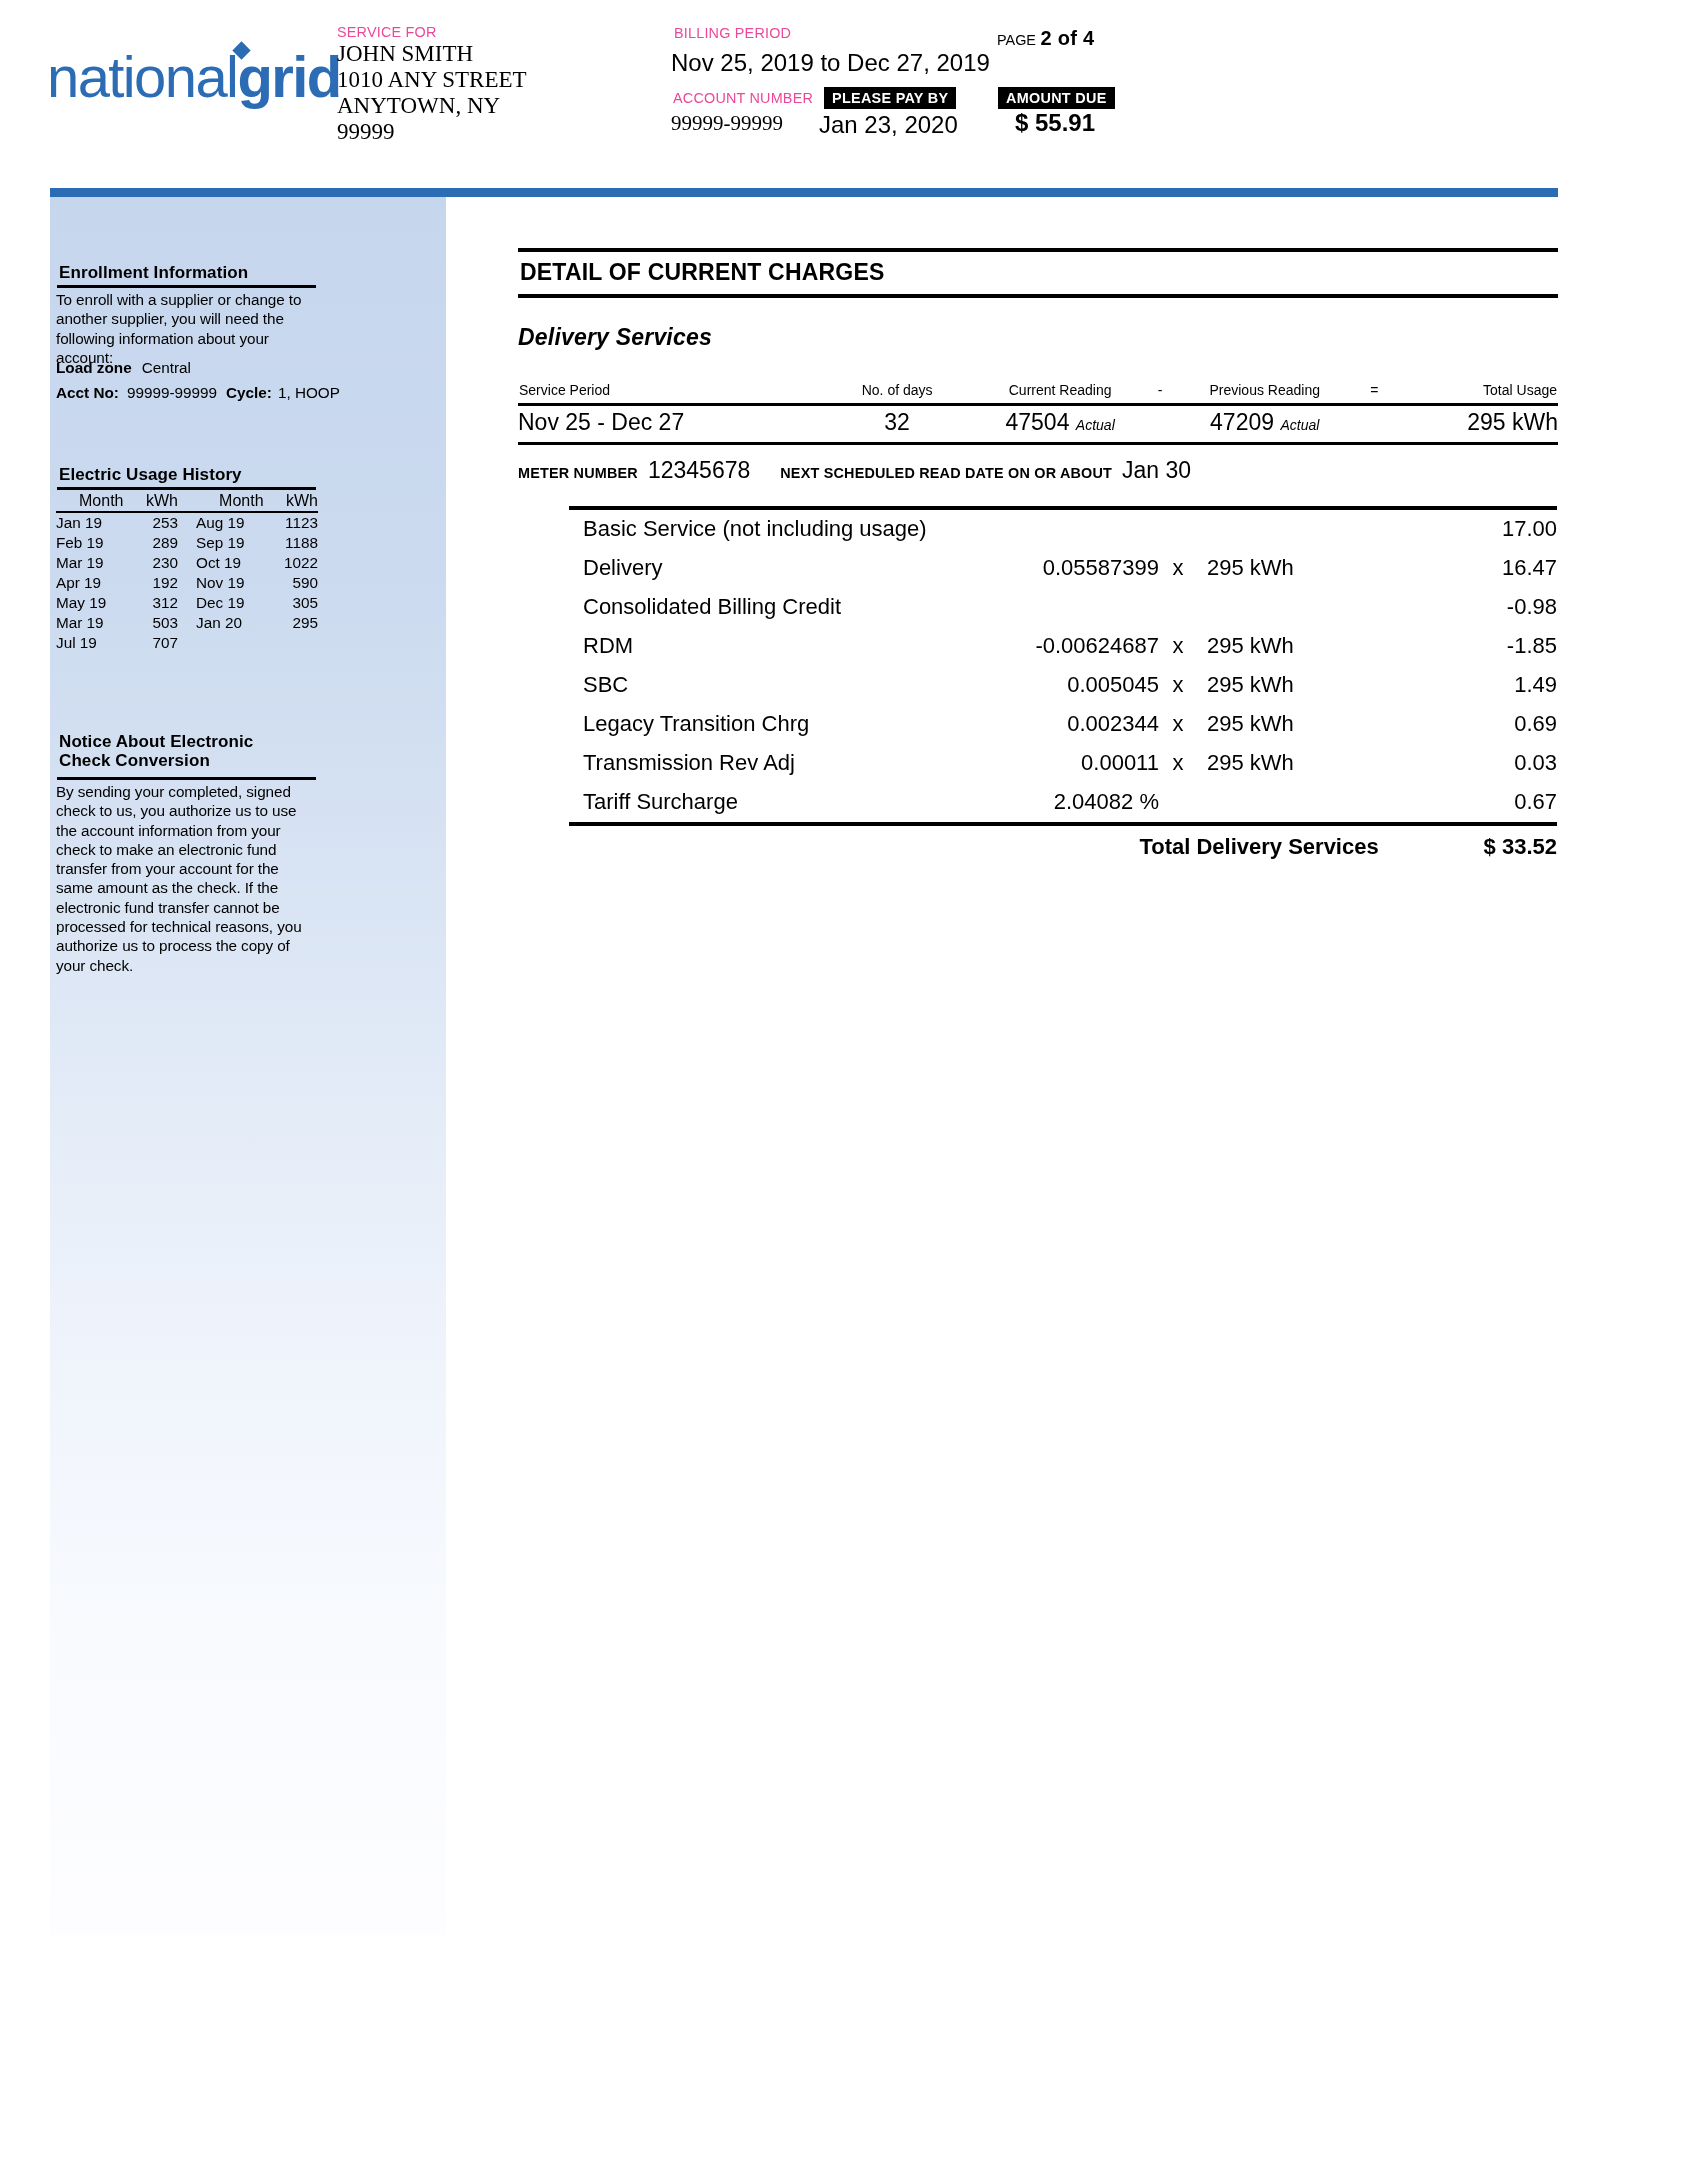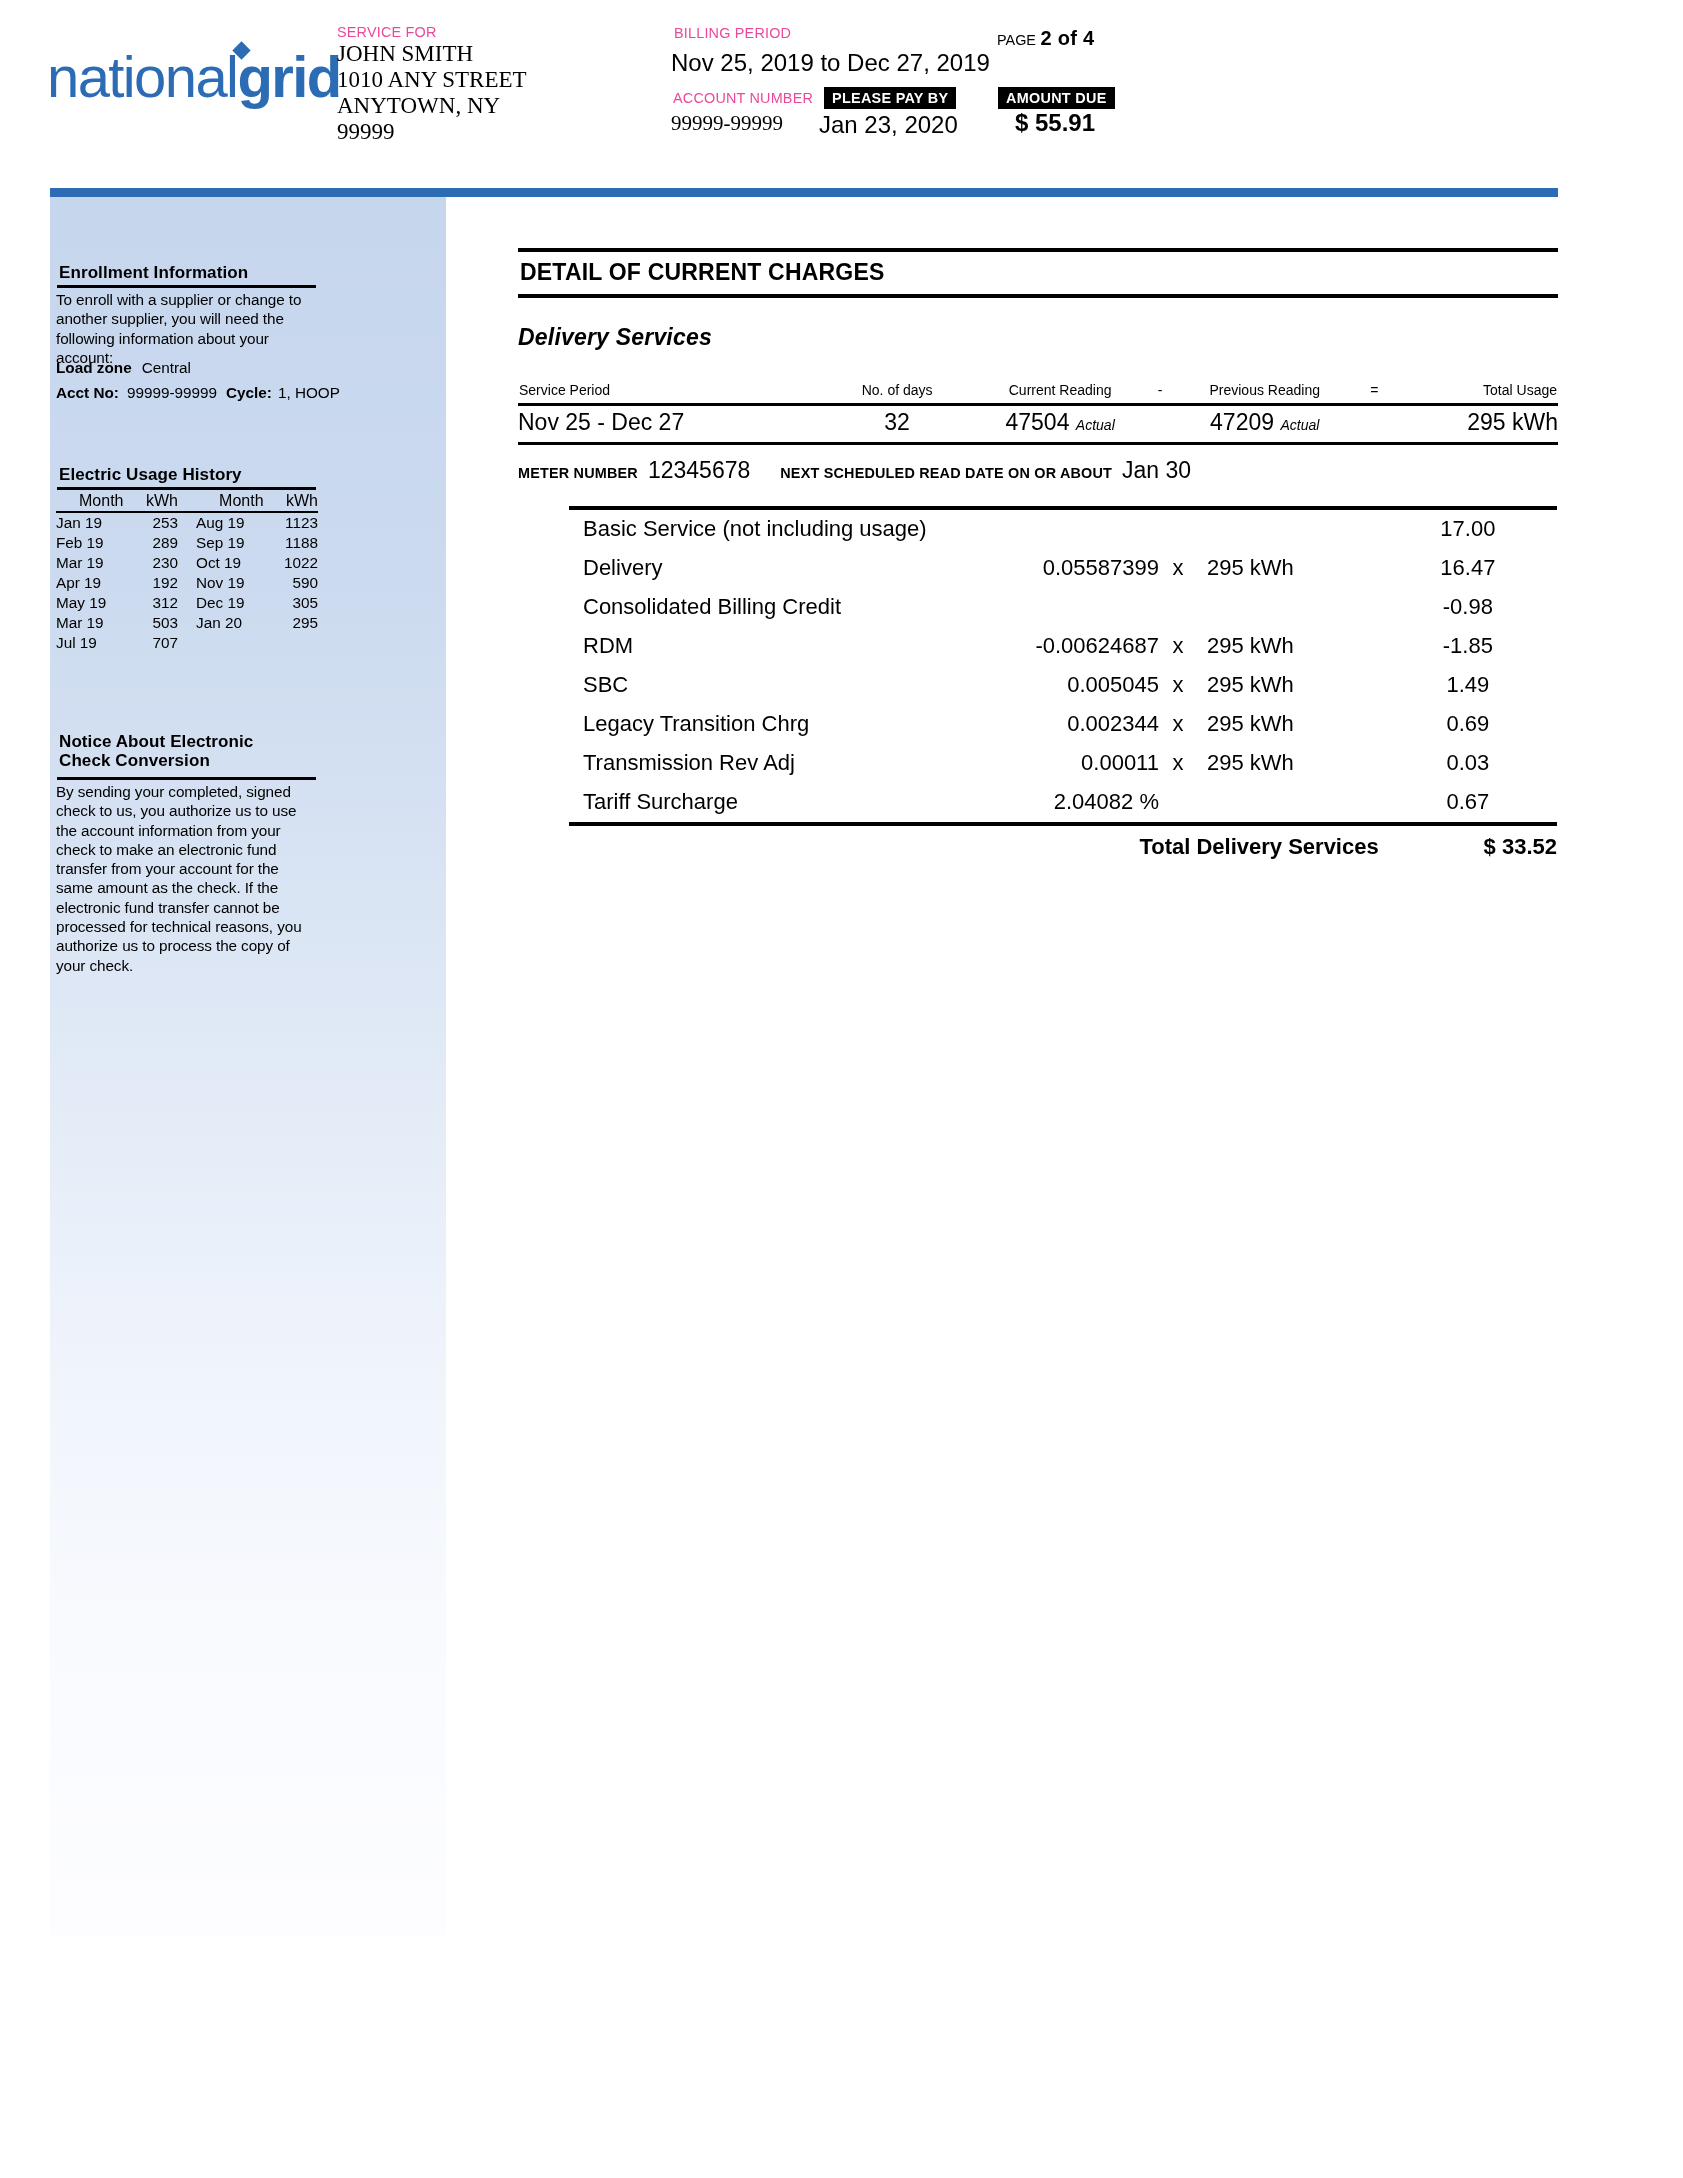--- a/index.html
+++ b/index.html
@@ -287,21 +287,21 @@
     font-size: 22px;
   }
   #charges-table td {
     padding: 6px 0 7px 0;
     white-space: nowrap;
   }
   .ch-desc  { text-align: left; width: 356px; padding-left: 14px !important; }
   .ch-rate  { text-align: right; width: 228px; }
   .ch-x     { text-align: center; width: 40px; }
   .ch-usage { text-align: left;  width: 178px; padding-left: 10px !important; }
-  .ch-amt   { text-align: center; width: 186px; }
+  .ch-amt   { text-align: right; width: 186px; }
 
   #total-row td {
     font-weight: 700;
     font-size: 22px;
     border-top: 4px solid #000;
     padding-top: 8px;
   }
   #total-row .tot-label { text-align: right; }
   #total-row .tot-amt { text-align: right; }
 </style>

